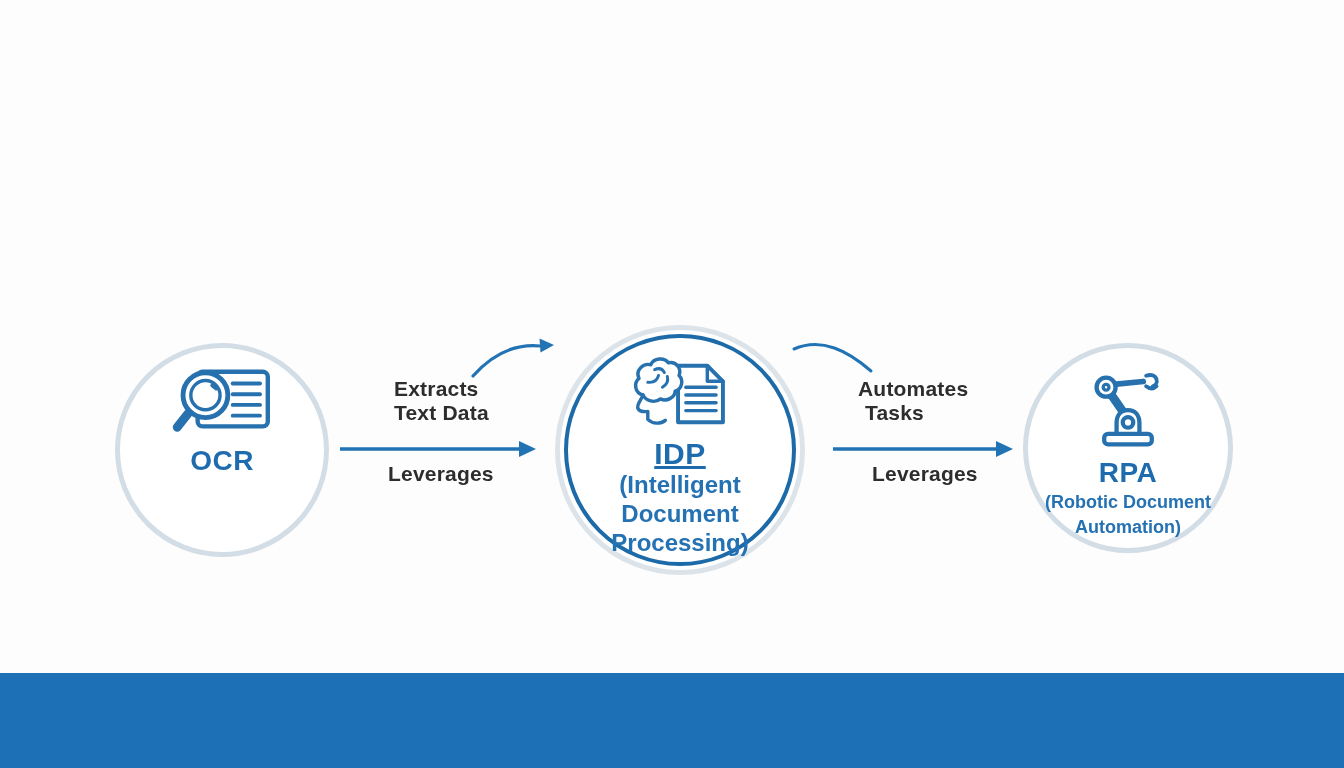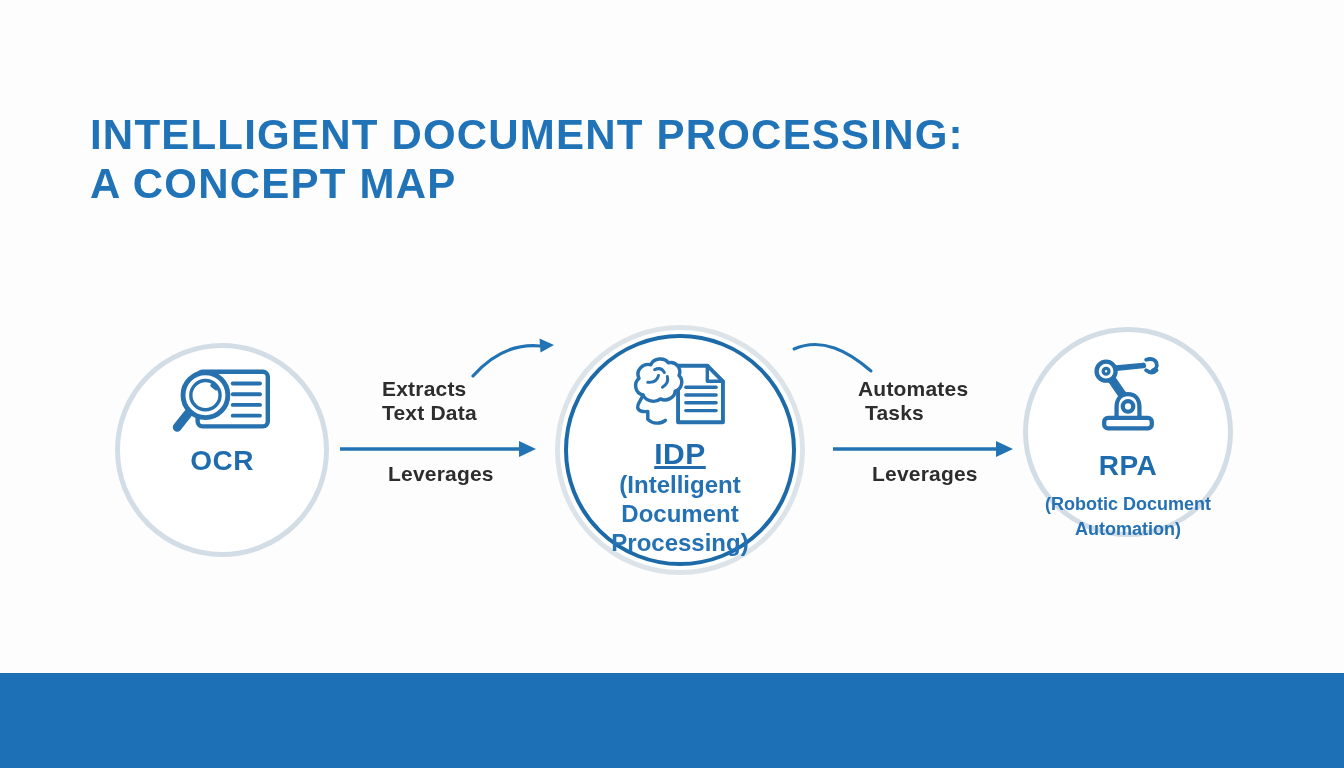--- a/index.html
+++ b/index.html
@@ -13,21 +13,21 @@
     font-size:42px;line-height:49px;font-weight:bold;
     letter-spacing:1.2px;color:#2173b8;
   }
   
   .node{
     position:absolute;border-radius:50%;background:#ffffff;
     display:flex;flex-direction:column;align-items:center;text-align:center;
     box-sizing:content-box;
   }
   .node-ocr{left:115px;top:343px;width:204px;height:204px;border:5px solid #d3dde6;padding-top:0;}
-  .node-rpa{left:1023px;top:327px;width:200px;height:200px;border:5px solid #d3dde6;gap:9px;}
+  .node-rpa{left:1023px;top:343px;width:200px;height:200px;border:5px solid #d3dde6;}
   .node-idp-outer{left:555px;top:325px;width:240px;height:240px;border:5px solid #dce4ea;}
   .node-idp-inner{
     position:absolute;left:4px;top:4px;right:4px;bottom:4px;
     border:4px solid #1c6aa7;border-radius:50%;background:#fff;
     display:flex;flex-direction:column;align-items:center;text-align:center;
   }
   .abbr{font-weight:bold;color:#1e6cae;letter-spacing:0.5px;}
   .node-ocr .abbr,.node-rpa .abbr{font-size:28px;line-height:30px;}
   .node-idp-inner .abbr{font-size:30px;line-height:32px;}
   .sub{font-weight:bold;color:#2471b3;}
@@ -44,24 +44,20 @@
     position:absolute;left:0;top:673px;width:1344px;height:95px;background:#1d70b5;
   }
   svg{display:block;}
   .arrow-layer{position:absolute;left:0;top:0;}
 </style>
 </head>
 <body>
 
 <div class="canvas">
 
-  <div class="title">
-    <div>INTELLIGENT DOCUMENT PROCESSING:</div>
-    <div>A CONCEPT MAP</div>
-  </div>
 
   <svg class="arrow-layer" width="1344" height="768" viewBox="0 0 1344 768">
 
     <g stroke="#2173b4" fill="#2173b4">
       <line x1="340" y1="449" x2="521" y2="449" stroke-width="3.5"></line>
       <polygon points="536,449 519,441 519,457" stroke="none"></polygon>
     </g>
 
     <g stroke="#2173b4" fill="#2173b4">
       <line x1="833" y1="449" x2="998" y2="449" stroke-width="3.5"></line>
@@ -69,21 +65,21 @@
     </g>
 
     <g>
       <path d="M473,376 C495,351 518,344 540,346" fill="none" stroke="#2173b4" stroke-width="3.2" stroke-linecap="round"></path>
       <polygon points="554,345 539.5,338.5 540.5,352.5" fill="#2173b4"></polygon>
     </g>
 
     <path d="M794,349 C822,337 848,351 871,371" fill="none" stroke="#2173b4" stroke-width="3" stroke-linecap="round"></path>
   </svg>
 
-  <div class="edge-label" style="left:382px;top:377px;">
+  <div class="edge-label" style="left:394px;top:377px;">
     <div>Extracts</div>
     <div>Text Data</div>
   </div>
   <div class="edge-label" style="left:388px;top:462px;">Leverages</div>
   <div class="edge-label" style="left:858px;top:377px;">
     <div>Automates</div>
     <div style="padding-left:7px;">Tasks</div>
   </div>
   <div class="edge-label" style="left:872px;top:462px;">Leverages</div>
 

